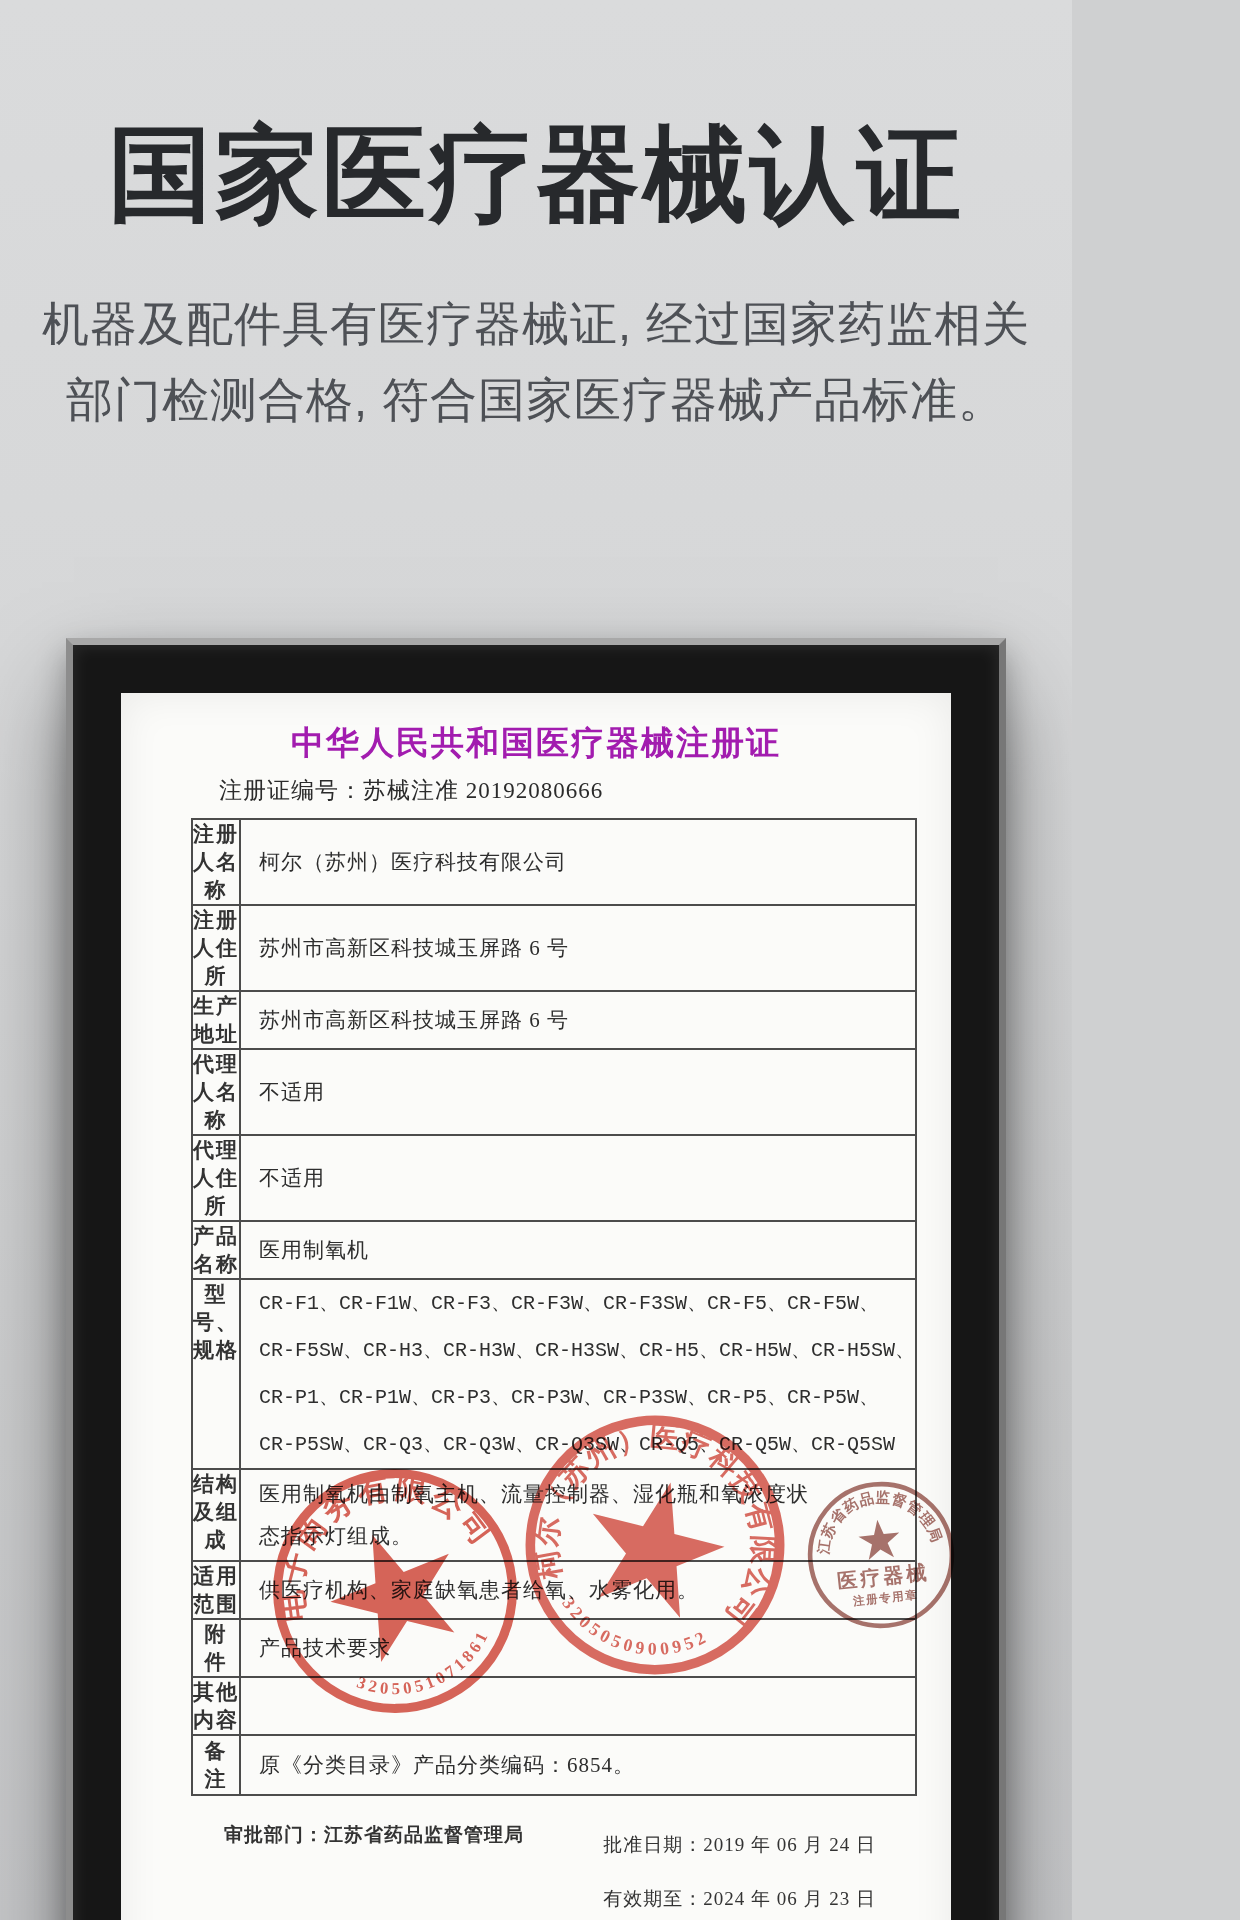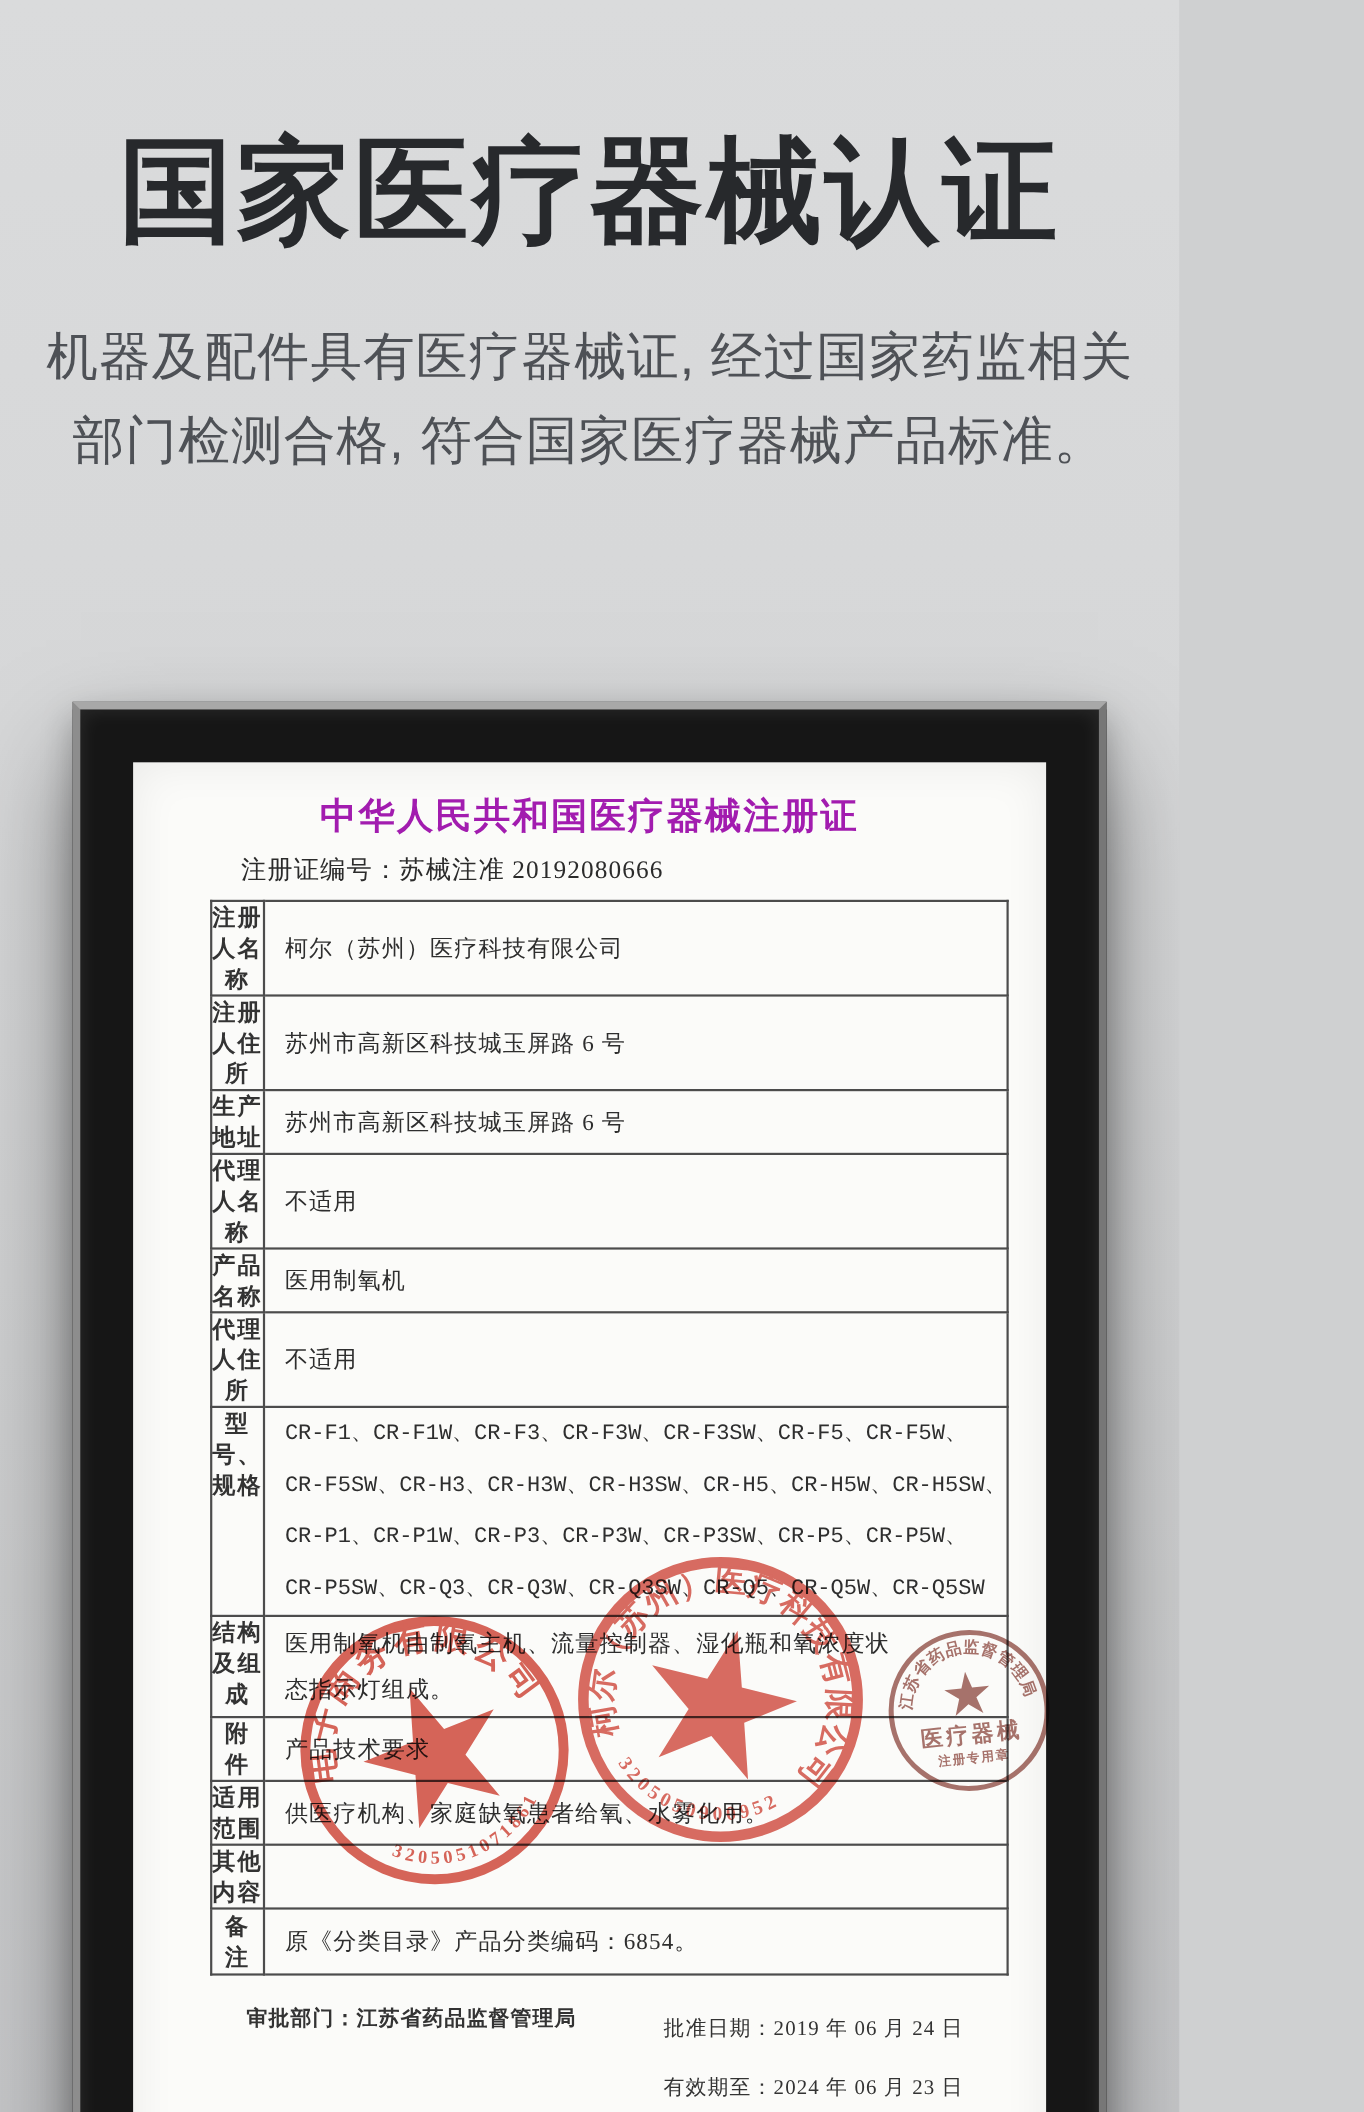--- a/index.html
+++ b/index.html
@@ -130,50 +130,50 @@
           </tr>
           <tr class="r-simple">
             <td class="lb">生产地址</td>
             <td class="vl">苏州市高新区科技城玉屏路 6 号</td>
           </tr>
           <tr class="r-simple">
             <td class="lb">代理人名称</td>
             <td class="vl">不适用</td>
           </tr>
           <tr class="r-simple">
+            <td class="lb">代理人住所</td>
+            <td class="vl">不适用</td>
+          </tr>
+          <tr class="r-simple">
             <td class="lb">产品名称</td>
             <td class="vl">医用制氧机</td>
-          </tr>
-          <tr class="r-simple">
-            <td class="lb">代理人住所</td>
-            <td class="vl">不适用</td>
           </tr>
           <tr class="r-models">
             <td class="lb top">型号、规格</td>
             <td class="vl">
               <div class="mline">CR-F1、CR-F1W、CR-F3、CR-F3W、CR-F3SW、CR-F5、CR-F5W、</div>
               <div class="mline">CR-F5SW、CR-H3、CR-H3W、CR-H3SW、CR-H5、CR-H5W、CR-H5SW、</div>
               <div class="mline">CR-P1、CR-P1W、CR-P3、CR-P3W、CR-P3SW、CR-P5、CR-P5W、</div>
               <div class="mline">CR-P5SW、CR-Q3、CR-Q3W、CR-Q3SW、CR-Q5、CR-Q5W、CR-Q5SW</div>
             </td>
           </tr>
           <tr class="r-struct">
             <td class="lb top">结构及组成</td>
             <td class="vl">
               <div class="sline">医用制氧机由制氧主机、流量控制器、湿化瓶和氧浓度状</div>
               <div class="sline">态指示灯组成。</div>
             </td>
           </tr>
           <tr class="r-simple">
+            <td class="lb">适用范围</td>
+            <td class="vl">供医疗机构、家庭缺氧患者给氧、水雾化用。</td>
+          </tr>
+          <tr class="r-simple">
             <td class="lb">附　件</td>
             <td class="vl">产品技术要求</td>
-          </tr>
-          <tr class="r-simple">
-            <td class="lb">适用范围</td>
-            <td class="vl">供医疗机构、家庭缺氧患者给氧、水雾化用。</td>
           </tr>
           <tr class="r-other">
             <td class="lb">其他内容</td>
             <td class="vl"></td>
           </tr>
           <tr class="r-note">
             <td class="lb">备　注</td>
             <td class="vl">原《分类目录》产品分类编码：6854。</td>
           </tr>
         </tbody>

